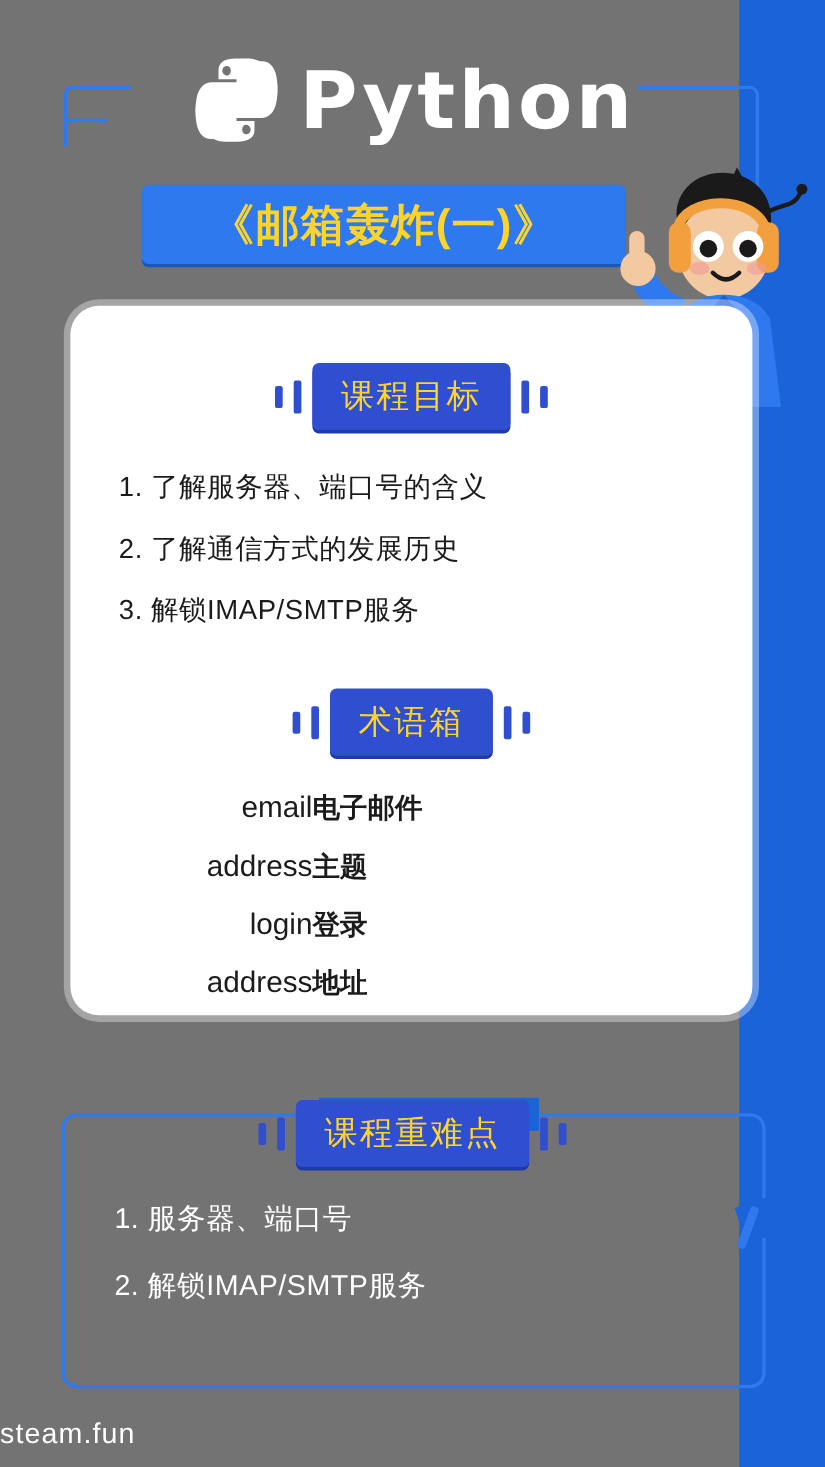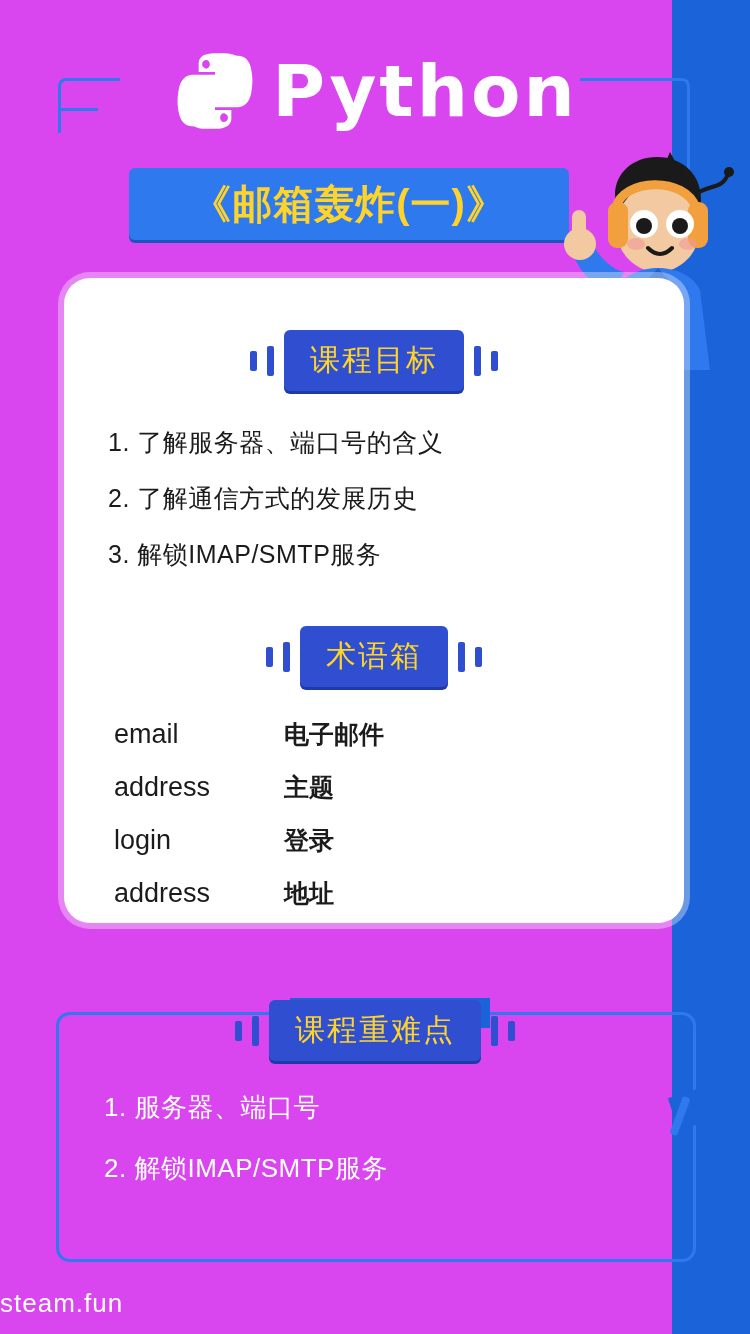--- a/index.html
+++ b/index.html
@@ -5,21 +5,21 @@
   * { box-sizing: border-box; margin: 0; padding: 0; }
   html, body {
     width: 750px; height: 1334px;
     background: #1b63d8;
     font-family: "Liberation Sans", sans-serif;
     overflow: hidden;
   }
   .page {
     position: relative;
     width: 672px; height: 1334px;
-    background: #d946ef;
+    background: #737373;
   }
 
   
   .circuit { position: absolute; border: 3px solid #2f79ef; }
   .c1 { left: 58px;  top: 78px;  width: 62px;  height: 55px; border-right: none; border-bottom: none; border-radius: 8px 0 0 0; }
   .c1b{ left: 58px;  top: 108px; width: 40px;  height: 0;    border-width: 3px 0 0 0; }
   .c2 { left: 580px; top: 78px;  width: 110px; height: 120px; border-left: none; border-bottom: none; border-radius: 0 8px 0 0; }
   .c3 { left: 56px;  top: 1012px; width: 640px; height: 250px; border-radius: 14px; }
   .c3cut { position:absolute; left: 290px; top: 998px; width: 200px; height: 30px; background:#1b63d8; }
   .c3cut2{ position:absolute; left: 672px; top: 1090px; width: 48px; height: 34px; background:#1b63d8; transform: rotate(-18deg); }
@@ -99,20 +99,21 @@
     letter-spacing: 0.5px;
   }
 
   
   .glossary {
     position: absolute; left: 50px; top: 440px; width: 520px;
   }
   .gl-row {
     display: flex; align-items: baseline;
     margin-bottom: 20px;
+    text-align: right;
   }
   .gl-en { width: 170px; font-size: 27px; color: #1b1b1b; }
   .gl-cn { font-size: 25px; color: #1b1b1b; font-weight: bold; }
 
   
   .sec3 {
     position: absolute; left: 0; top: 1000px; width: 750px;
   }
   .bottom-list {
     position: absolute; left: 104px; top: 1090px; width: 560px;

